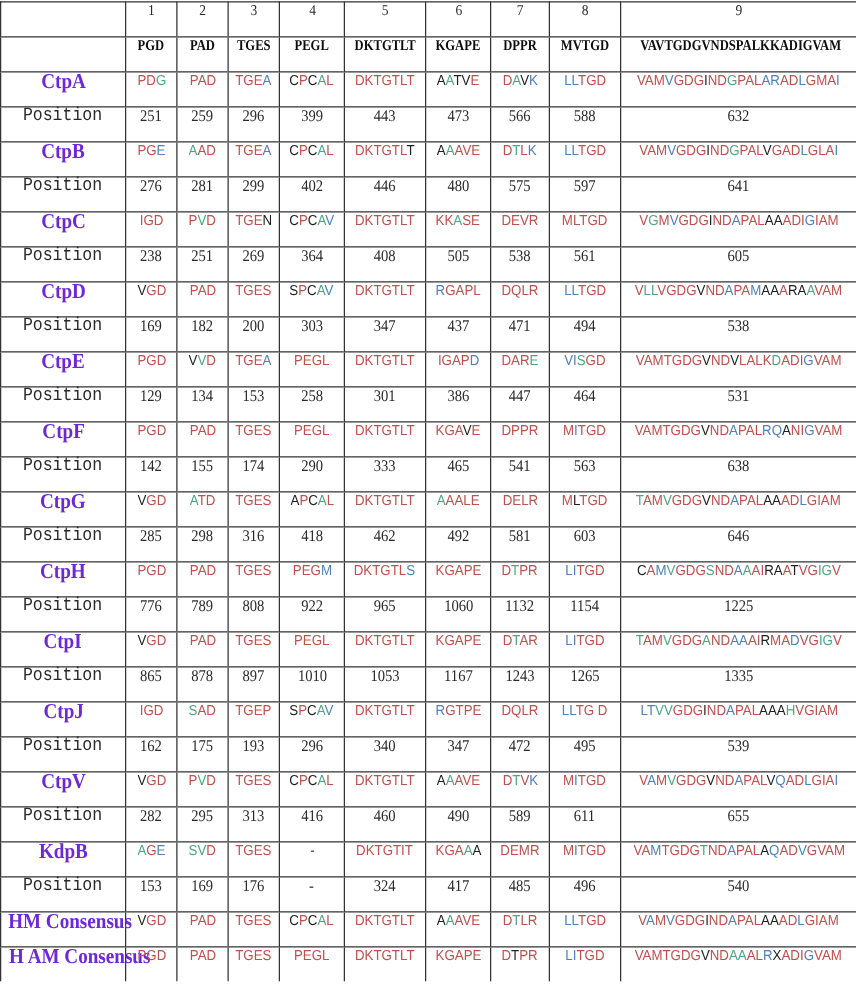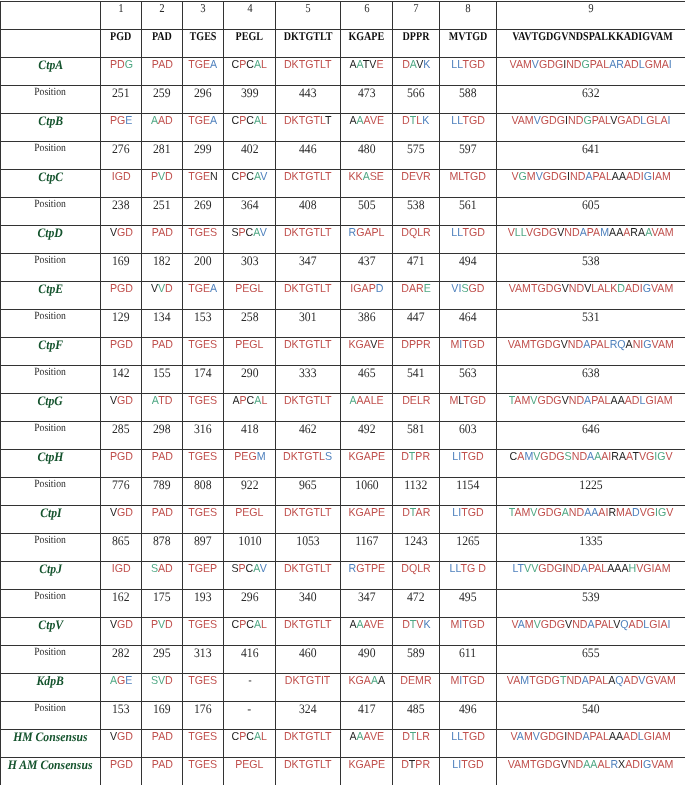--- a/index.html
+++ b/index.html
@@ -22,23 +22,23 @@
     height:27px;
     line-height:27px;
   }
   #seq-table td:first-child { border-left-width:1px; }
   #seq-table tr:last-child td { border-bottom-width:0; }
   .sc { display:inline-block; white-space:nowrap; transform-origin:center center; position:relative; top:-7px; line-height:1; }
   .colnum  { font-size:12px; color:#2a2a2a; }
   .colnum .sc { transform:scaleX(0.9) translateZ(0); }
   .motif   { font-size:12px; font-weight:bold; color:#0d0d0d; }
   .motif .sc { transform:scaleX(0.84) translateZ(0); }
-  .rowname { font-size:13px; font-weight:bold; color:#14532d;font-style:italic; }
+  .rowname { font-size:17px; font-weight:bold; color:#6d28d9; }
   .rowname .sc { transform:scaleX(0.90) translateZ(0); }
-  .poslabel{ font-family:Liberation Serif, serif; font-size:11px; color:#2a2a2a; }
+  .poslabel{ font-family:Liberation Mono, monospace; font-size:15px; color:#2a2a2a; }
   .poslabel .sc { transform:scaleX(0.88) translateZ(0); }
   .posval  { font-size:13px; color:#2a2a2a; }
   .posval .sc { transform:scaleX(0.9) translateZ(0); }
   .seq     { font-family:"Liberation Sans", sans-serif; font-size:11.5px; }
   .seq .sc { transform:scaleX(0.925) translateZ(0); top:-6.2px; }
   .c-r { color:#c0504d; }
   .c-g { color:#4ea783; }
   .c-b { color:#4f81bd; }
   .c-k { color:#1f1f1f; }
 </style>

